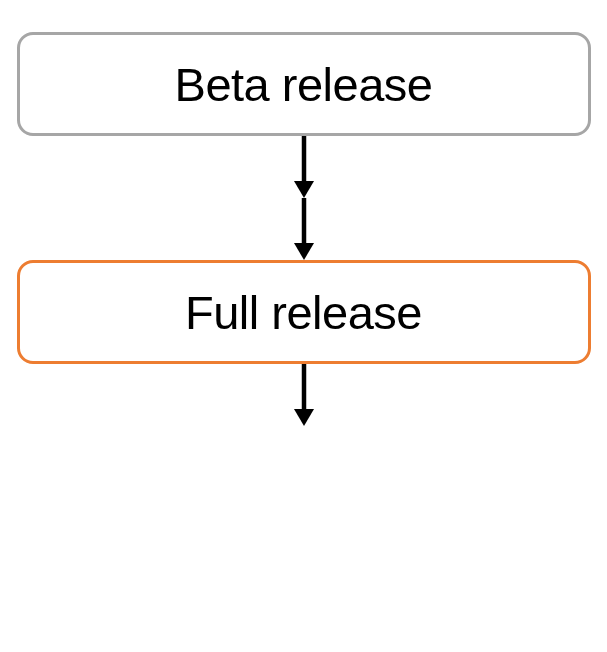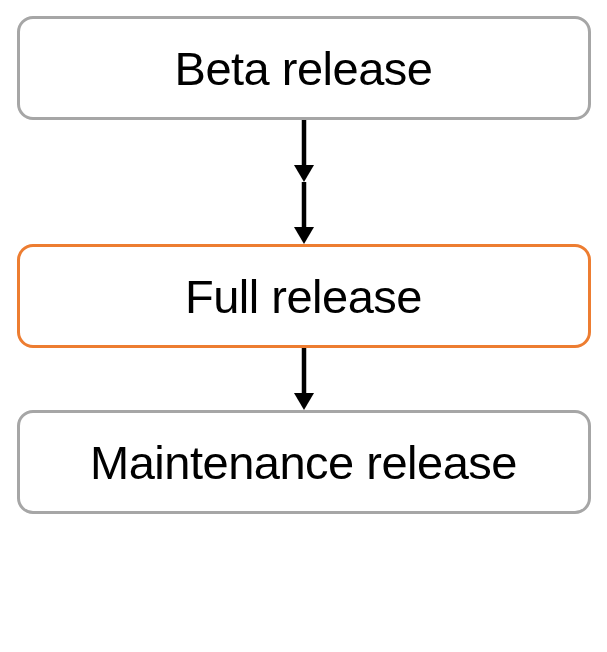--- a/index.html
+++ b/index.html
@@ -10,21 +10,21 @@
   body {
     width: 607px;
     height: 652px;
     font-family: "Liberation Sans", sans-serif;
     overflow: hidden;
   }
   .flowchart {
     box-sizing: border-box;
     width: 607px;
     height: 652px;
-    padding-top: 16px;
+    padding-top: 32px;
     display: flex;
     flex-direction: column;
     align-items: center;
   }
   .node {
     box-sizing: border-box;
     width: 574px;
     height: 104px;
     background: #ffffff;
     border: 3px solid #A6A6A6;
@@ -80,17 +80,14 @@
     <span>Full release</span>
   </div>
 
   <div class="connector">
     <svg width="26" height="62" viewBox="0 0 26 62" xmlns="http://www.w3.org/2000/svg">
       <line x1="13" y1="0" x2="13" y2="46" stroke="#000000" stroke-width="4.5"></line>
       <polygon points="3,45 23,45 13,62" fill="#000000"></polygon>
     </svg>
   </div>
 
-  <div class="node">
-    <span>Maintenance release</span>
-  </div>
 
 </div>
 
 </body></html>

